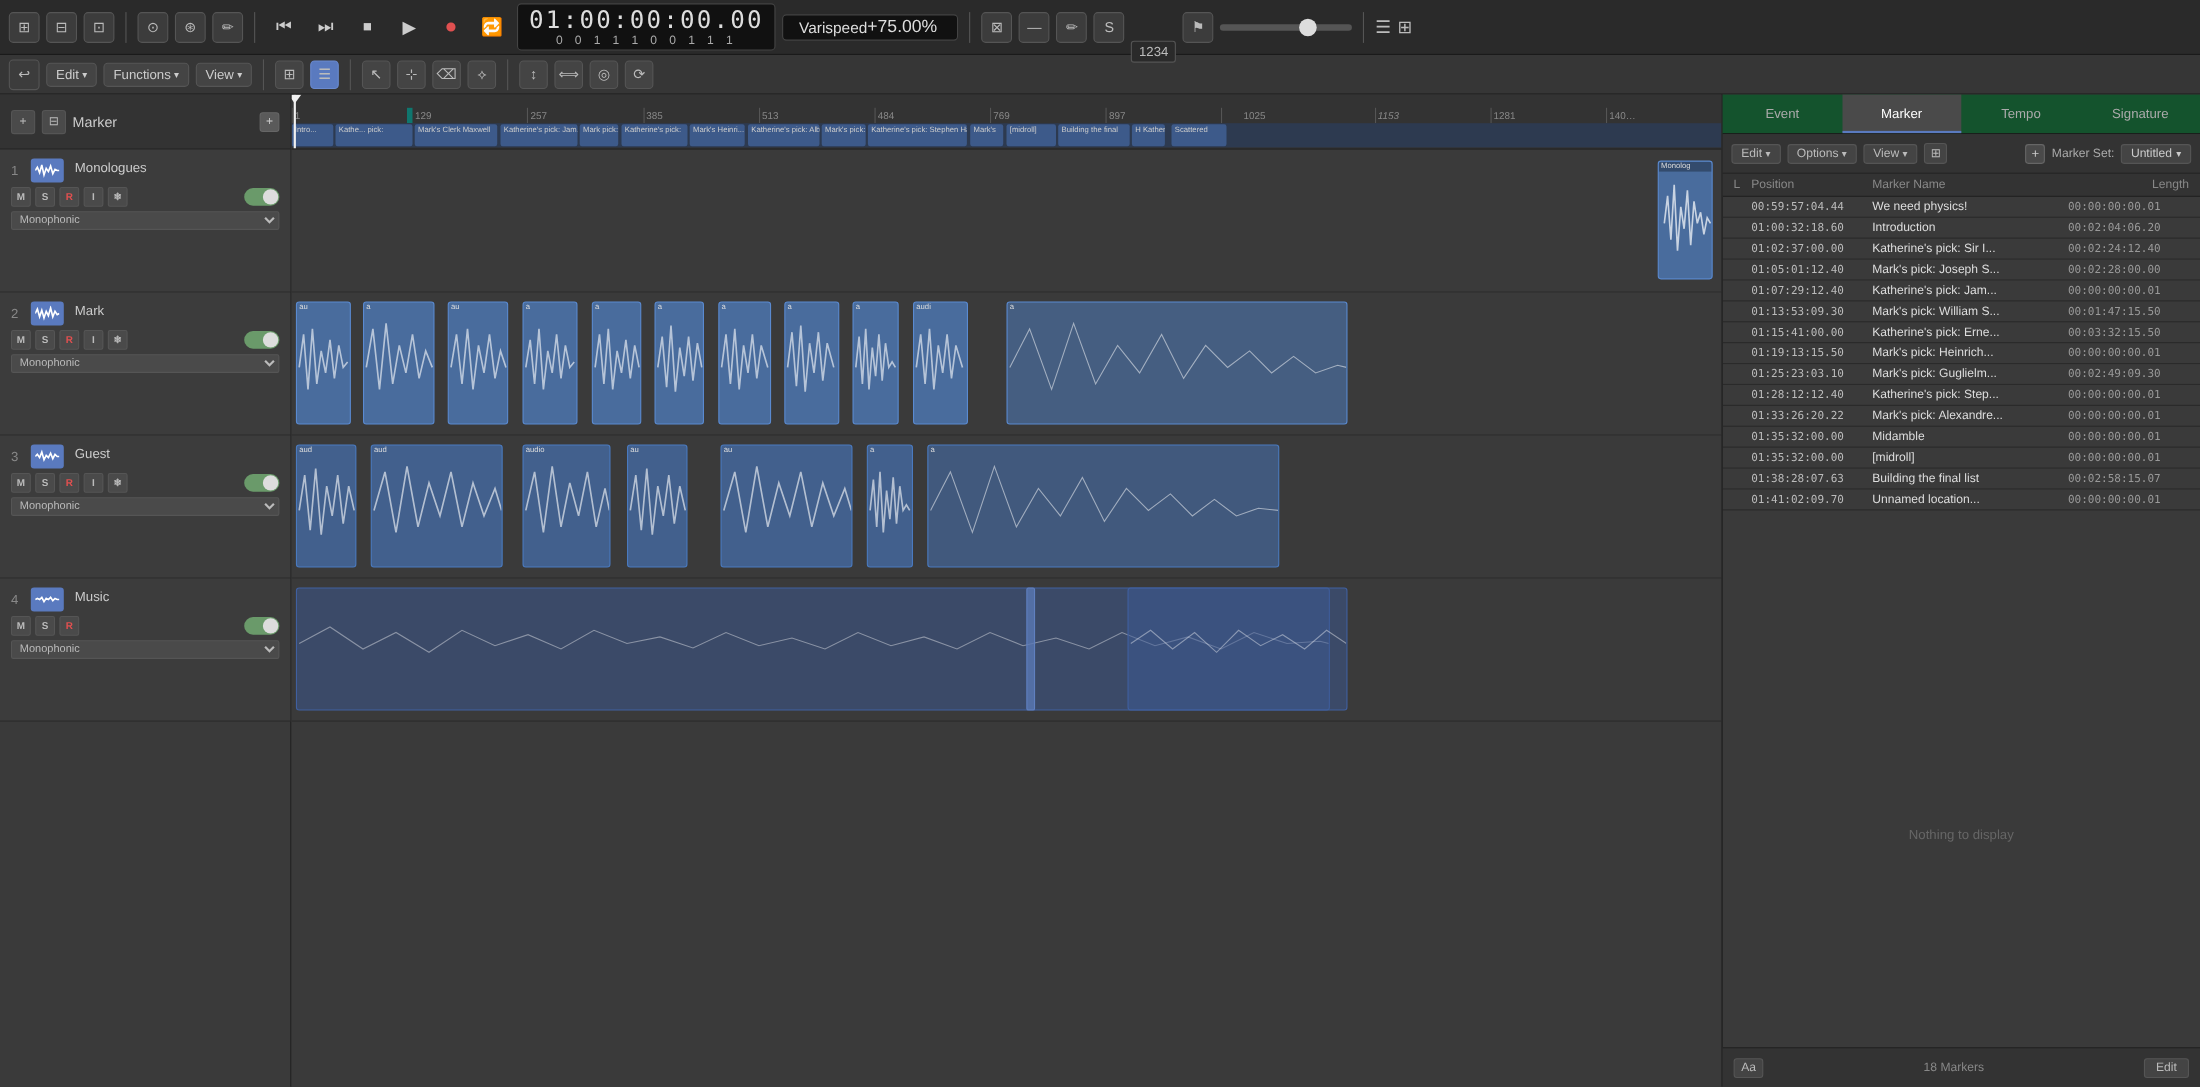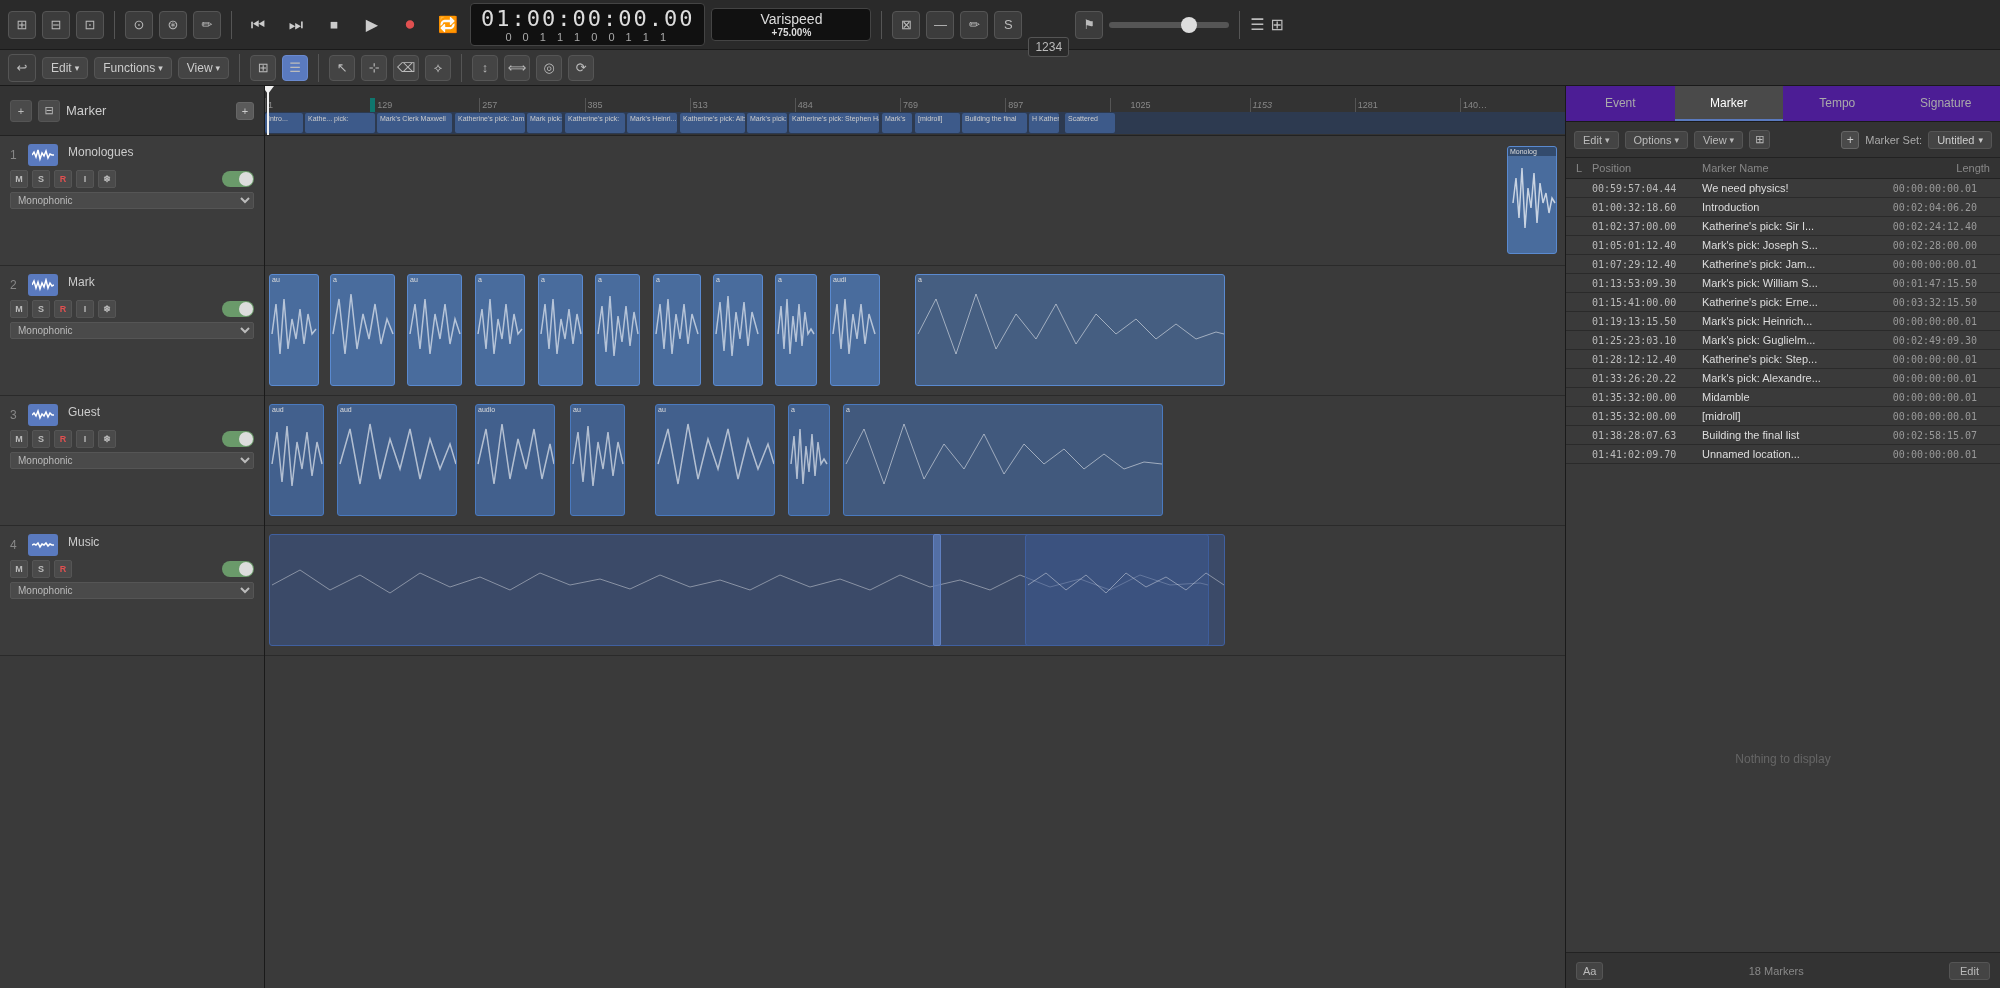--- a/index.html
+++ b/index.html
@@ -40,24 +40,24 @@
     }
     .timecode-main { font-size: 22px; font-family: monospace; color: #ddd; letter-spacing: 2px; }
     .timecode-sub { font-size: 11px; color: #aaa; letter-spacing: 4px; }
 
     .varispeed-display {
       background: #111;
       border: 1px solid #444;
       border-radius: 4px;
       padding: 2px 14px;
       min-width: 160px;
-      display: flex; flex-direction: column; align-items: center;
+      display: flex; align-items: center;
     }
     .varispeed-label { font-size: 14px; color: #ddd; }
-    .varispeed-value { font-size: 10px; color: #ddd; font-weight: bold; }
+    .varispeed-value { font-size: 16px; color: #ddd; }
     .number-display { background: #2a2a2a; border: 1px solid #555; border-radius: 3px; padding: 2px 6px; color: #bbb; font-size: 12px; margin-top: 44px; }
     .slider-container { display: flex; align-items: center; }
     .slider-track { width: 120px; height: 6px; background: #555; border-radius: 3px; position: relative; }
     .slider-thumb { width: 16px; height: 16px; background: #ddd; border-radius: 50%; position: absolute; top: -5px; left: 60%; }
     .list-icon { font-size: 16px; color: #bbb; cursor: pointer; }
 
     
     #second-toolbar {
       height: 36px;
       background: #363636;
@@ -163,21 +163,21 @@
     #marker-panel {
       width: 435px;
       background: #3a3a3a;
       border-left: 1px solid #1a1a1a;
       display: flex;
       flex-direction: column;
     }
 
     #marker-tabs {
       height: 36px;
-      background: #4c1d95;
+      background: #14532d;
       display: flex;
       align-items: center;
       border-bottom: 1px solid #1a1a1a;
       text-align: center;
     }
     .marker-tab {
       flex: 1;
       height: 100%;
       display: flex;
       align-items: center;
@@ -245,21 +245,21 @@
       display: flex;
       align-items: center;
       padding: 3px 10px;
       border-bottom: 1px solid #2a2a2a;
       font-size: 11px;
       cursor: pointer;
     }
     .col-l-val { width: 16px; color: #888; }
     .col-pos-val { width: 110px; color: #bbb; font-family: monospace; font-size: 10px; }
     .col-name-val { flex: 1; color: #ddd; }
-    .col-len-val { width: 110px; color: #999; font-family: monospace; font-size: 10px; text-align: center; }
+    .col-len-val { width: 110px; color: #999; font-family: monospace; font-size: 10px; text-align: left; }
 
     #marker-footer {
       height: 36px;
       background: #333;
       display: flex;
       align-items: center;
       padding: 0 10px;
       border-top: 1px solid #222;
       gap: 8px;
     }

